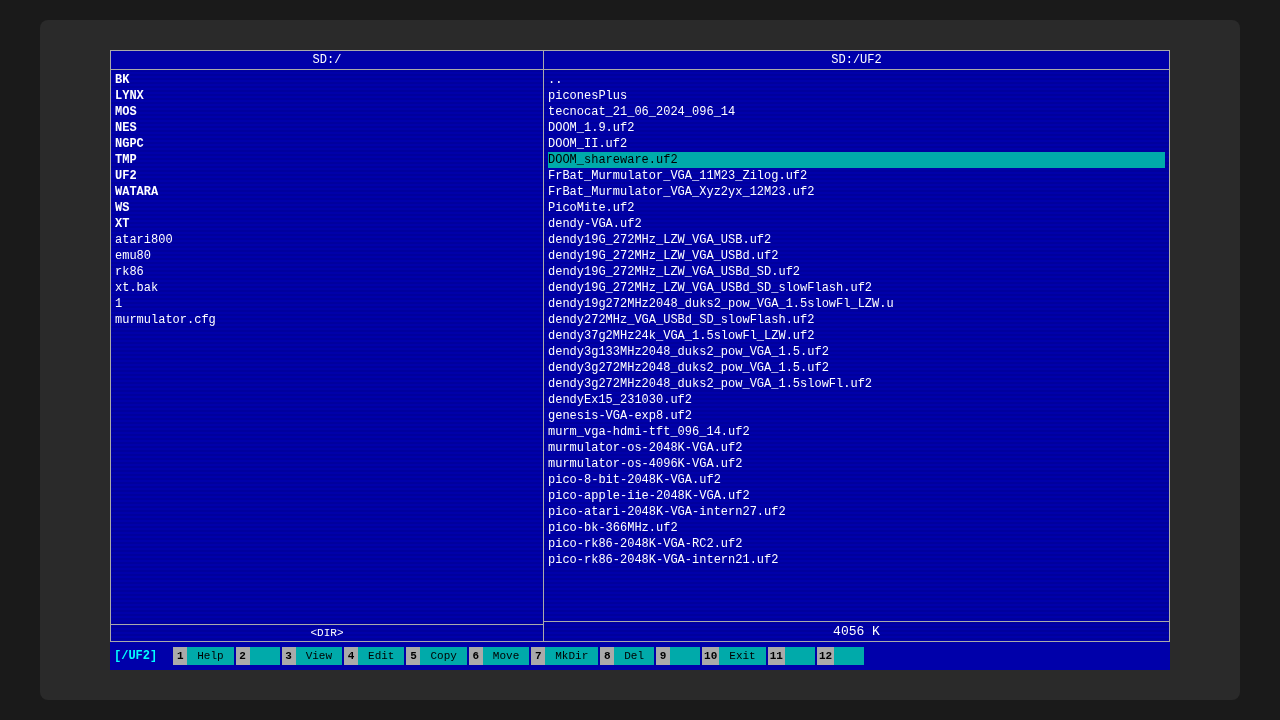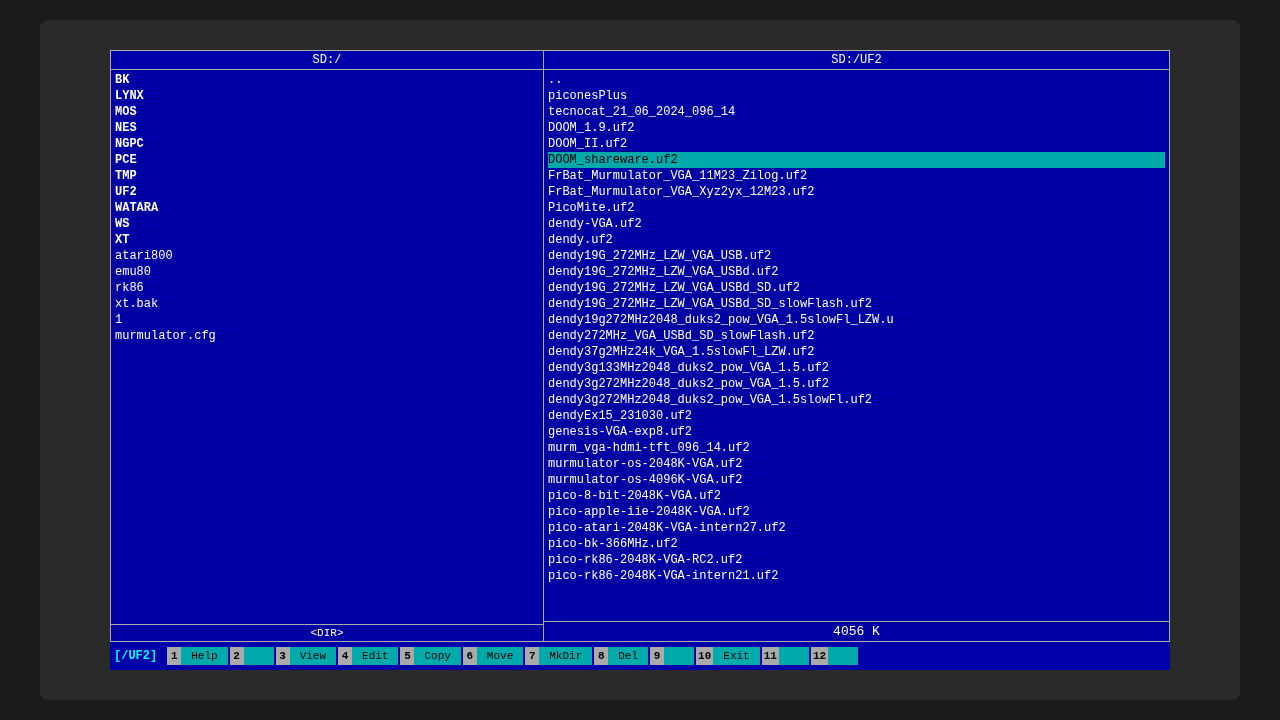--- a/index.html
+++ b/index.html
@@ -132,21 +132,21 @@
       display: flex;
       align-items: center;
       padding: 0 4px;
       gap: 2px;
       flex-shrink: 0;
     }
 
     .toolbar-path {
       color: #00ffff;
       font-size: 12px;
-      margin-right: 8px;
+      margin-right: 14px;
       font-weight: bold;
     }
 
     .toolbar-btn {
       display: flex;
       align-items: center;
       height: 20px;
       font-size: 11px;
       cursor: pointer;
     }
@@ -183,21 +183,20 @@
     <div class="main-area">
 
       <div class="left-panel">
         <div class="panel-title">SD:/</div>
         <div class="panel-content" id="left-panel-content">
             <div class="file-item bold">BK</div>
             <div class="file-item bold">LYNX</div>
             <div class="file-item bold">MOS</div>
             <div class="file-item bold">NES</div>
             <div class="file-item bold">NGPC</div>
-            <div class="file-item bold">PCE</div>
             <div class="file-item bold">TMP</div>
             <div class="file-item bold">UF2</div>
             <div class="file-item bold">WATARA</div>
             <div class="file-item bold">WS</div>
             <div class="file-item bold">XT</div>
             <div class="file-item">atari800</div>
             <div class="file-item">emu80</div>
             <div class="file-item">rk86</div>
             <div class="file-item">xt.bak</div>
             <div class="file-item">1</div>
@@ -212,21 +211,20 @@
             <div class="file-item">..</div>
             <div class="file-item">piconesPlus</div>
             <div class="file-item">tecnocat_21_06_2024_096_14</div>
             <div class="file-item">DOOM_1.9.uf2</div>
             <div class="file-item">DOOM_II.uf2</div>
             <div class="file-item selected">DOOM_shareware.uf2</div>
             <div class="file-item">FrBat_Murmulator_VGA_11M23_Zilog.uf2</div>
             <div class="file-item">FrBat_Murmulator_VGA_Xyz2yx_12M23.uf2</div>
             <div class="file-item">PicoMite.uf2</div>
             <div class="file-item">dendy-VGA.uf2</div>
-            <div class="file-item">dendy.uf2</div>
             <div class="file-item">dendy19G_272MHz_LZW_VGA_USB.uf2</div>
             <div class="file-item">dendy19G_272MHz_LZW_VGA_USBd.uf2</div>
             <div class="file-item">dendy19G_272MHz_LZW_VGA_USBd_SD.uf2</div>
             <div class="file-item">dendy19G_272MHz_LZW_VGA_USBd_SD_slowFlash.uf2</div>
             <div class="file-item">dendy19g272MHz2048_duks2_pow_VGA_1.5slowFl_LZW.u</div>
             <div class="file-item">dendy272MHz_VGA_USBd_SD_slowFlash.uf2</div>
             <div class="file-item">dendy37g2MHz24k_VGA_1.5slowFl_LZW.uf2</div>
             <div class="file-item">dendy3g133MHz2048_duks2_pow_VGA_1.5.uf2</div>
             <div class="file-item">dendy3g272MHz2048_duks2_pow_VGA_1.5.uf2</div>
             <div class="file-item">dendy3g272MHz2048_duks2_pow_VGA_1.5slowFl.uf2</div>

